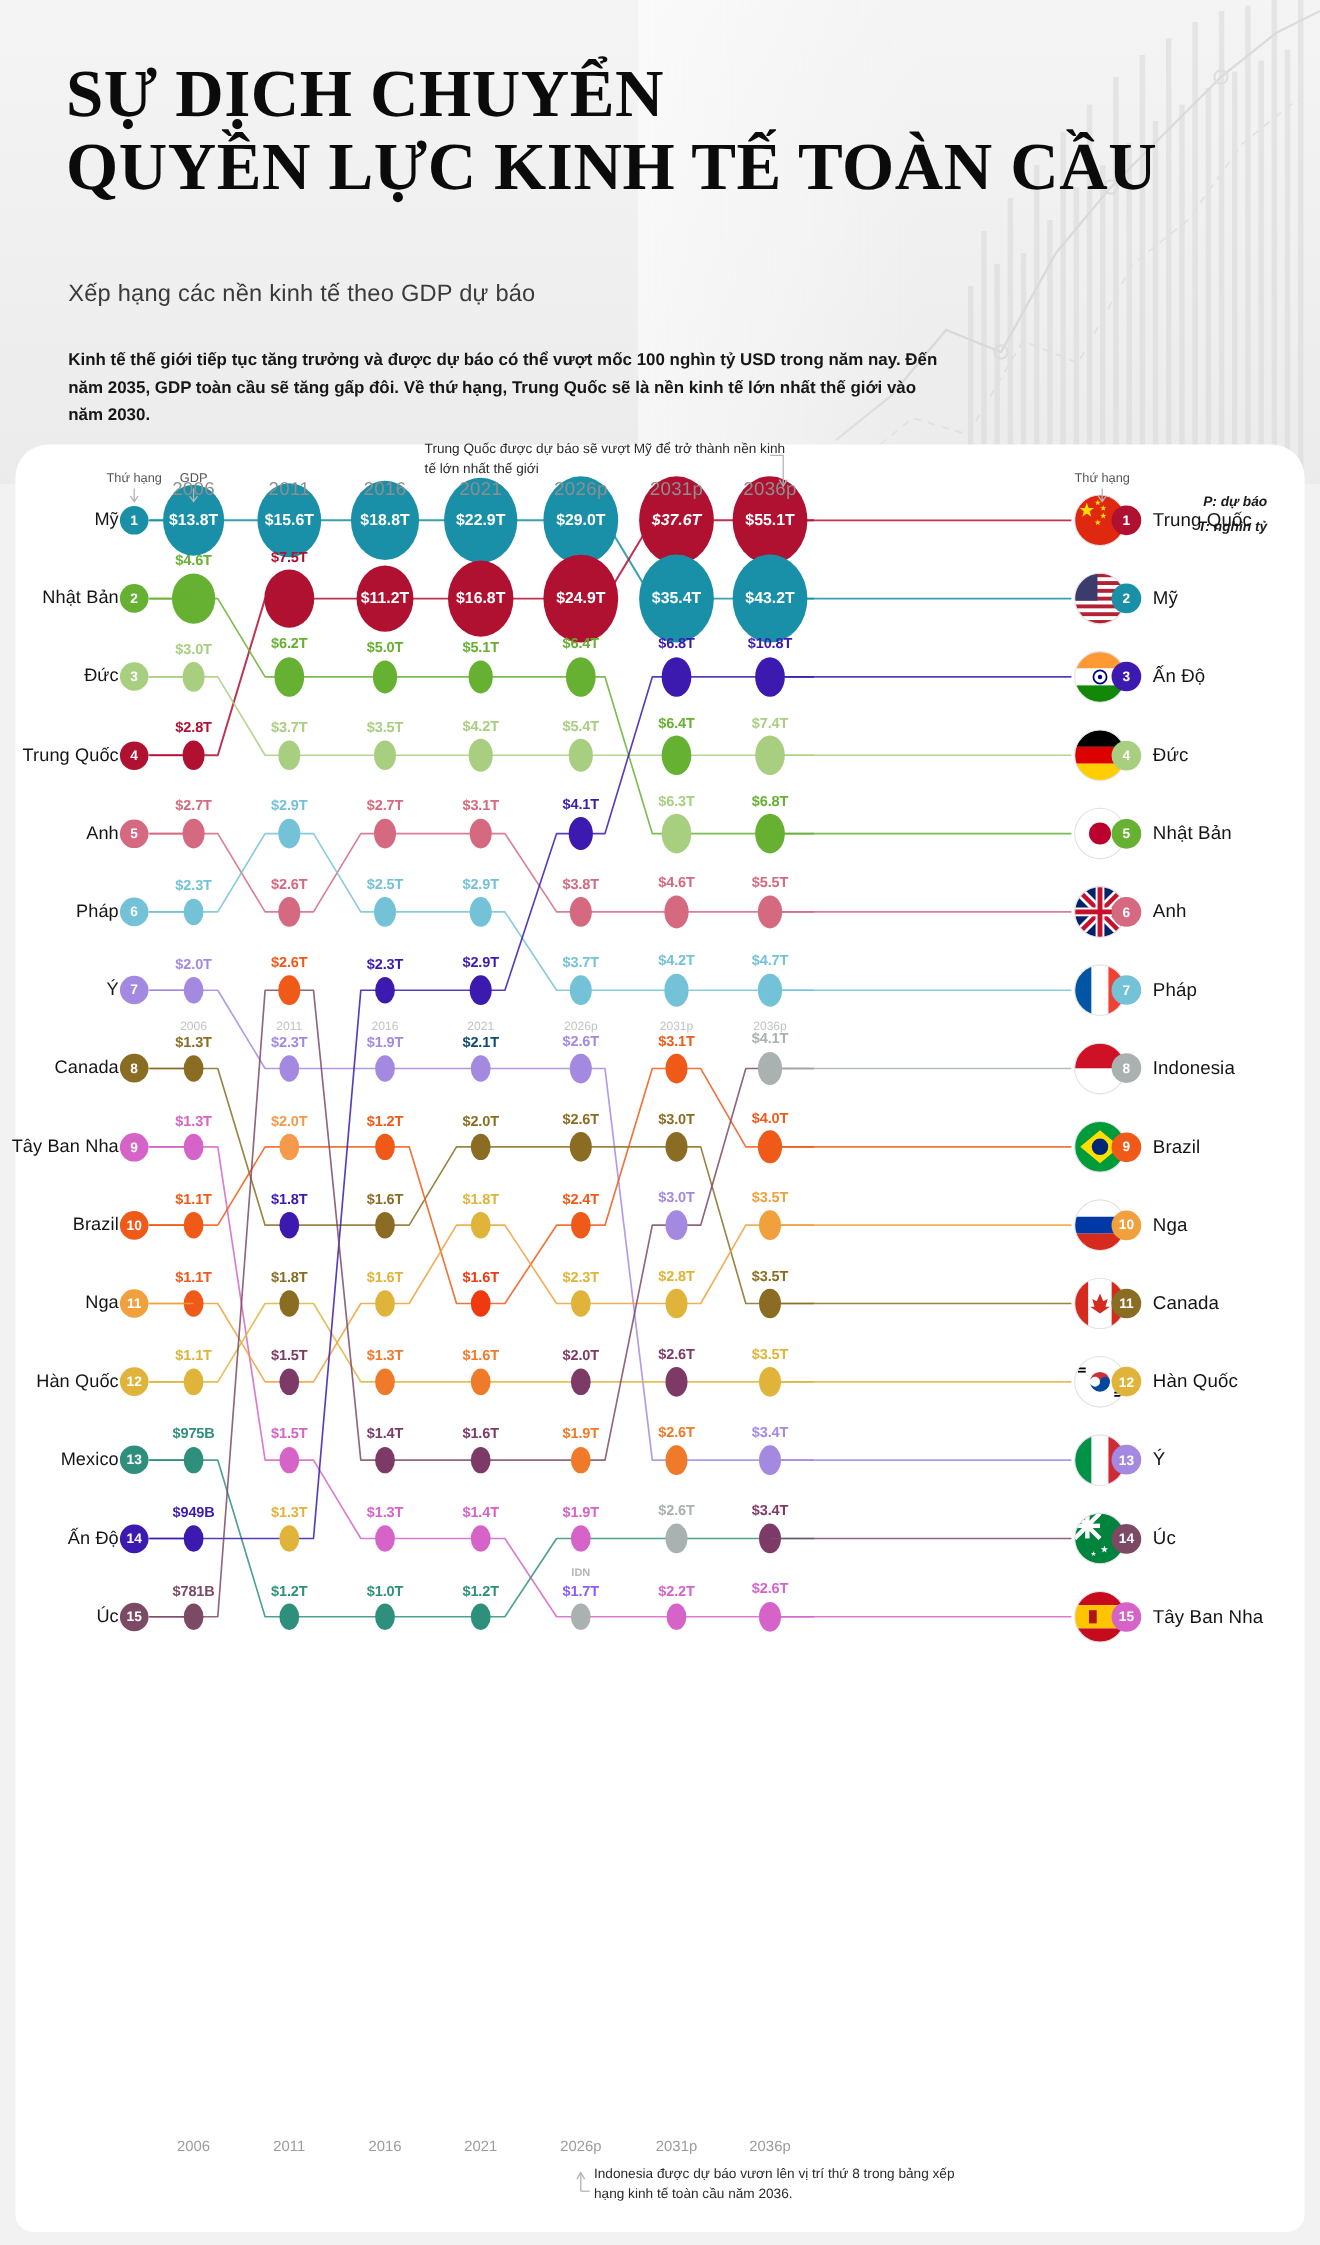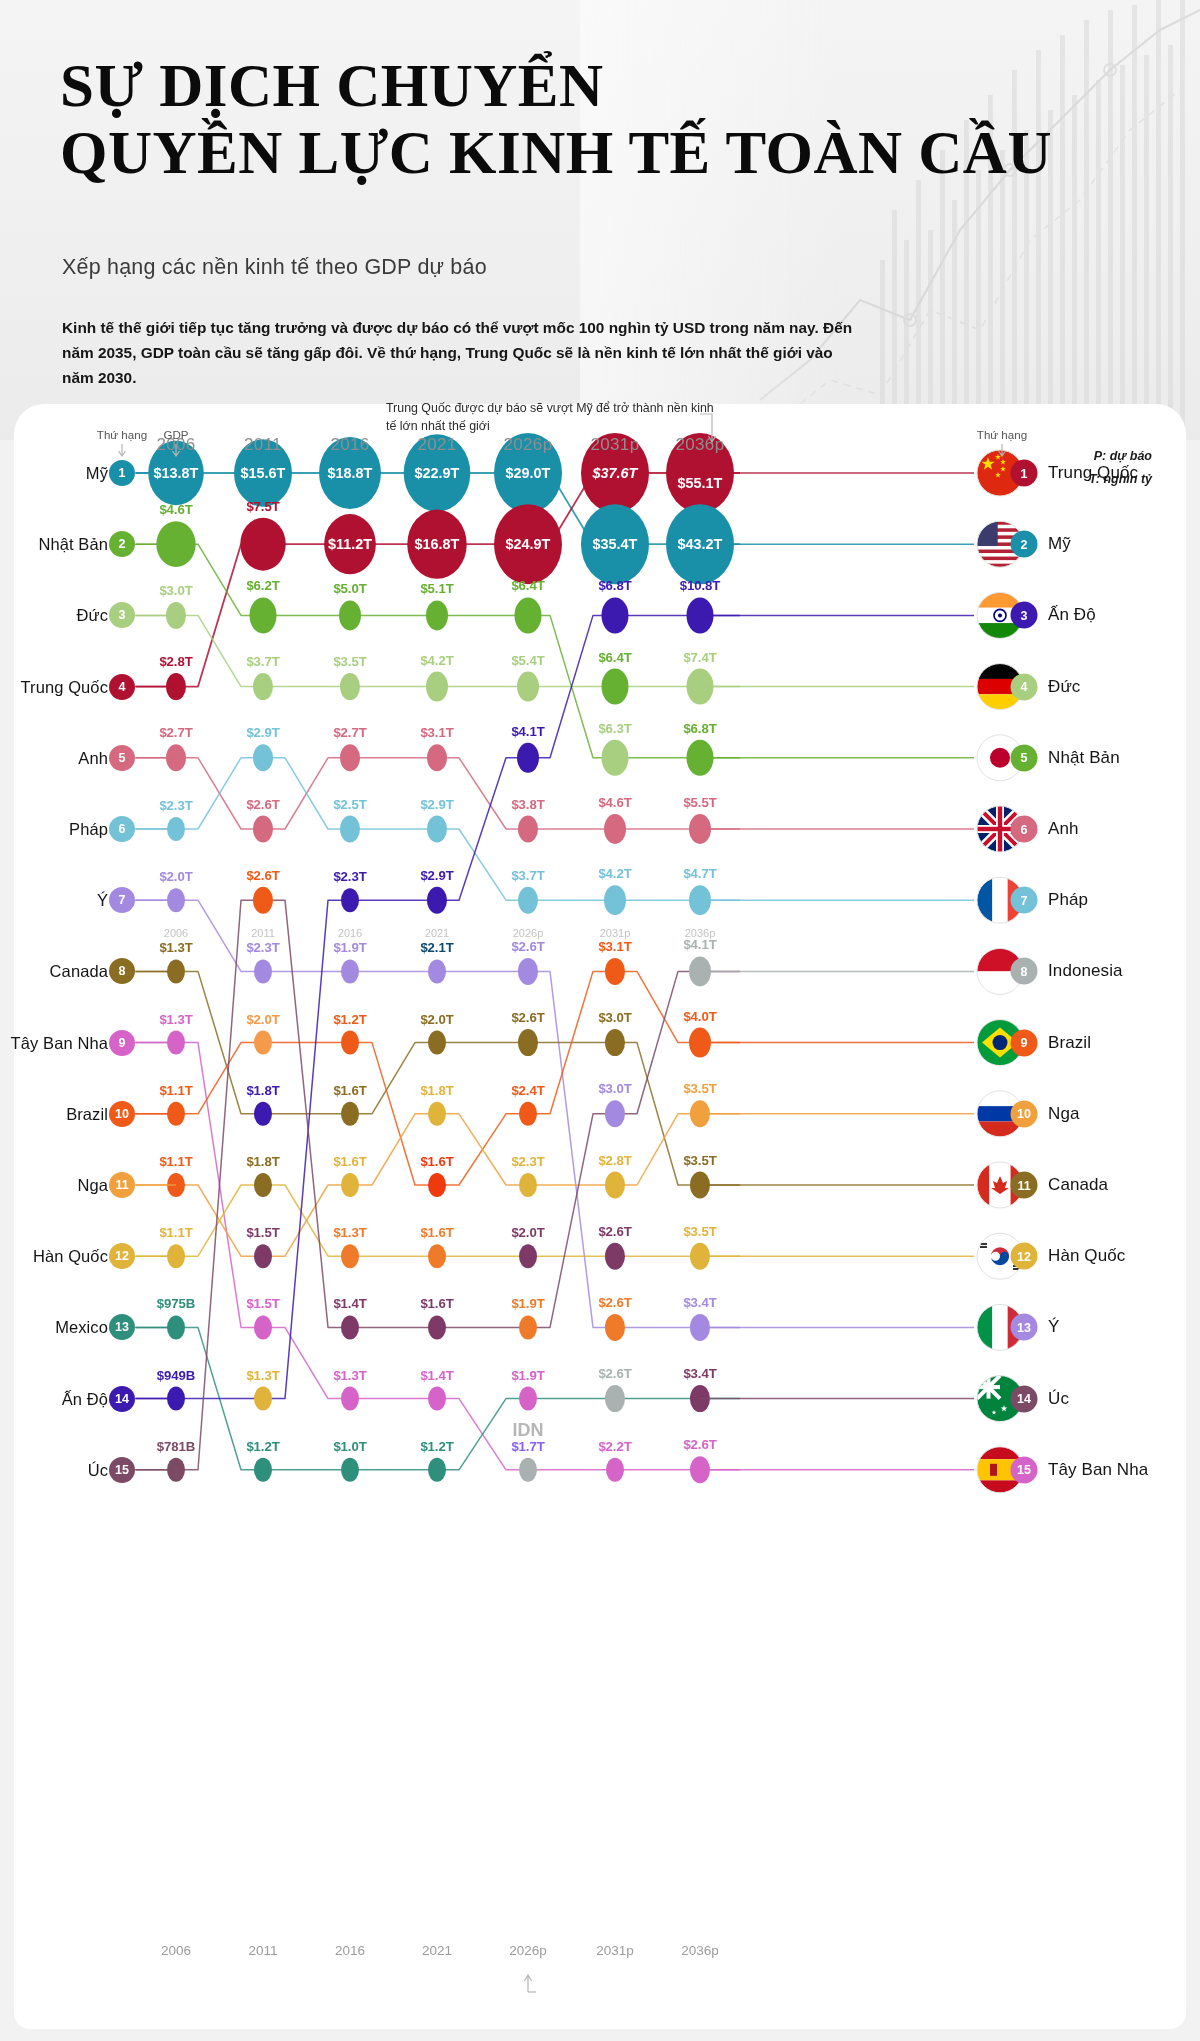--- a/index.html
+++ b/index.html
@@ -52,21 +52,21 @@
       transform:translateX(-50%);}
 
   
   #chart{position:absolute;left:0;top:0;width:1200px;height:2041px;}
 
   
   .val{position:absolute;font-size:13.2px;font-weight:bold;
       transform:translate(-50%,-50%);white-space:nowrap;letter-spacing:-.1px;}
   .inval{position:absolute;font-size:14.4px;font-weight:bold;color:#fff;
       transform:translate(-50%,-50%);white-space:nowrap;}
-  .idn-tag{position:absolute;font-size:18px;color:#b6b6b6;font-weight:bold;
+  .idn-tag{position:absolute;font-size:10px;color:#b6b6b6;font-weight:bold;
       transform:translate(-50%,-50%);}
 
   
   .lname{position:absolute;font-size:16.5px;color:#151515;
       transform:translate(-100%,-50%);white-space:nowrap;letter-spacing:.1px;}
   
   .rname{position:absolute;font-size:17px;color:#151515;
       transform:translateY(-50%);white-space:nowrap;letter-spacing:.1px;}
 
   .rankbadge{position:absolute;transform:translate(-50%,-50%);
@@ -131,20 +131,21 @@
   </div>
 
   <div class="panel"></div>
 
   <div class="legend">
     <div>P: dự báo</div>
     <div>T: nghìn tỷ</div>
   </div>
 
   <div class="anno anno-top">Trung Quốc được dự báo sẽ vượt Mỹ để trở thành nền kinh tế lớn nhất thế giới</div>
+  <div class="anno anno-bot">Indonesia được dự báo vươn lên vị trí thứ 8 trong bảng xếp hạng kinh tế toàn cầu năm 2036.</div>
 
   <svg id="chart">
       <g>
         <path d="M 136 473 L 176 473 L 263 473 L 350 473 L 437 473 L 528 473 L 550 473 L 593 544.2 L 615 544.2 L 700 544.2 L 740 544.2" fill="none" stroke="#1a8fa8" stroke-width="1.8" stroke-opacity="0.85" stroke-linejoin="round"></path>
         <path d="M 136 686.6 L 176 686.6 L 198 686.6 L 241 544.2 L 263 544.2 L 350 544.2 L 437 544.2 L 528 544.2 L 550 544.2 L 593 473 L 615 473 L 700 473 L 740 473" fill="none" stroke="#b01131" stroke-width="1.8" stroke-opacity="0.85" stroke-linejoin="round"></path>
         <path d="M 136 544.2 L 176 544.2 L 198 544.2 L 241 615.4 L 263 615.4 L 350 615.4 L 437 615.4 L 528 615.4 L 550 615.4 L 593 757.8 L 615 757.8 L 700 757.8 L 740 757.8" fill="none" stroke="#66b032" stroke-width="1.5" stroke-opacity="0.85" stroke-linejoin="round"></path>
         <path d="M 136 615.4 L 176 615.4 L 198 615.4 L 241 686.6 L 263 686.6 L 350 686.6 L 437 686.6 L 528 686.6 L 615 686.6 L 700 686.6 L 740 686.6" fill="none" stroke="#a8cf80" stroke-width="1.5" stroke-opacity="0.85" stroke-linejoin="round"></path>
         <path d="M 136 757.8 L 176 757.8 L 198 757.8 L 241 829 L 263 829 L 285 829 L 328 757.8 L 350 757.8 L 437 757.8 L 459 757.8 L 506 829 L 528 829 L 615 829 L 700 829 L 740 829" fill="none" stroke="#d4697f" stroke-width="1.5" stroke-opacity="0.85" stroke-linejoin="round"></path>
         <path d="M 136 829 L 176 829 L 198 829 L 241 757.8 L 263 757.8 L 285 757.8 L 328 829 L 350 829 L 437 829 L 459 829 L 506 900.2 L 528 900.2 L 615 900.2 L 700 900.2 L 740 900.2" fill="none" stroke="#74c2d8" stroke-width="1.5" stroke-opacity="0.85" stroke-linejoin="round"></path>
         <path d="M 136 900.2 L 176 900.2 L 198 900.2 L 241 971.4000000000001 L 263 971.4000000000001 L 350 971.4000000000001 L 437 971.4000000000001 L 528 971.4000000000001 L 550 971.4000000000001 L 593 1327.4 L 615 1327.4 L 700 1327.4 L 740 1327.4" fill="none" stroke="#a38ae0" stroke-width="1.5" stroke-opacity="0.85" stroke-linejoin="round"></path>
@@ -518,21 +519,21 @@
       <path d="M 528 1992 L 536 1992" stroke="#b5b5b5" fill="none" stroke-width="1.2"></path>
     </svg>
 
   <div id="overlay">
       <div class="inval" style="left: 176px; top: 473px;">$13.8T</div>
       <div class="inval" style="left: 263px; top: 473px; text-align: center;">$15.6T</div>
       <div class="inval" style="left: 350px; top: 473px;">$18.8T</div>
       <div class="inval" style="left: 437px; top: 473px;">$22.9T</div>
       <div class="inval" style="left: 528px; top: 473px;">$29.0T</div>
       <div class="inval" style="left: 615px; top: 473px; font-style: italic;">$37.6T</div>
-      <div class="inval" style="left: 700px; top: 483px;">$55.1T</div>
+      <div class="inval" style="left: 700px; top: 473px;">$55.1T</div>
       <div class="rankbadge" style="left: 122px; top: 473px; width: 26px; height: 26px; background: rgb(26, 143, 168);">1</div>
       <div class="lname" style="left: 108px; top: 473px;">Mỹ</div>
       <div class="rankbadge" style="left: 1024px; top: 473px; width: 27px; height: 27px; background: rgb(176, 17, 49);">1</div>
       <div class="rname" style="left: 1048px; top: 473px;">Trung Quốc</div>
       <div class="val" style="color: rgb(102, 176, 50); left: 176px; top: 509.331px;">$4.6T</div>
       <div class="val" style="color: rgb(176, 17, 49); left: 263px; top: 505.768px;">$7.5T</div>
       <div class="inval" style="left: 350px; top: 544.2px;">$11.2T</div>
       <div class="inval" style="left: 437px; top: 544.2px;">$16.8T</div>
       <div class="inval" style="left: 528px; top: 544.2px;">$24.9T</div>
       <div class="inval" style="left: 615px; top: 544.2px;">$35.4T</div>

